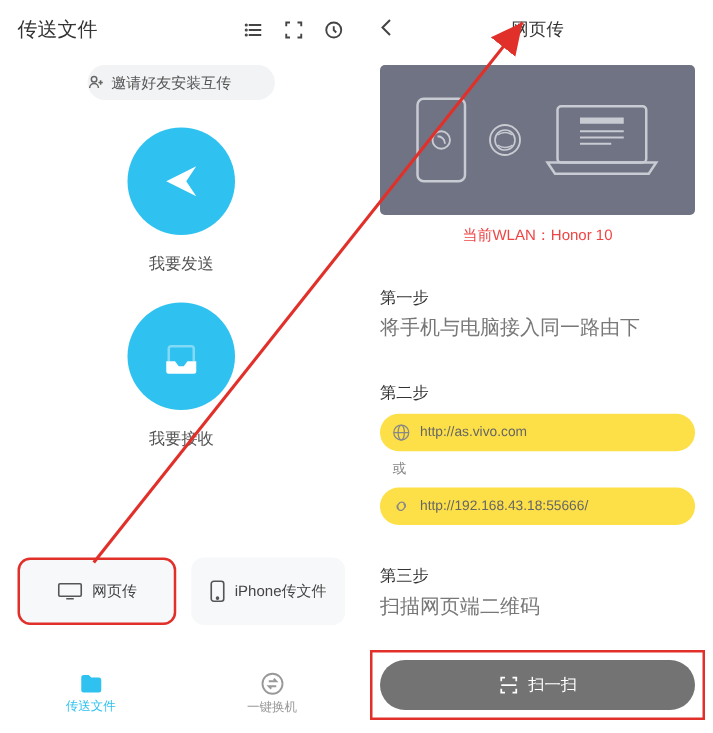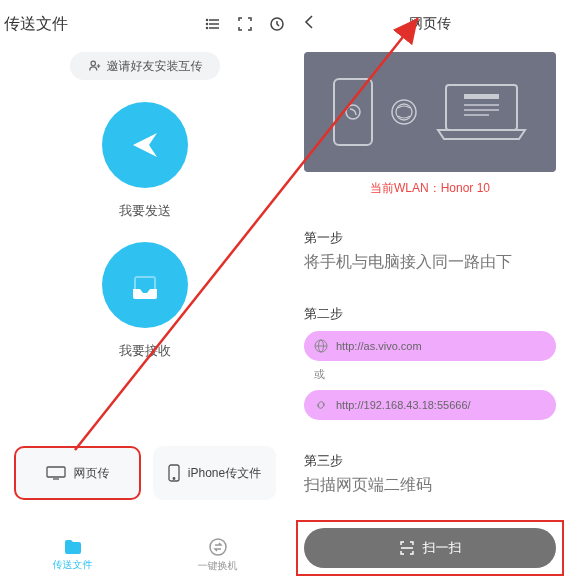--- a/index.html
+++ b/index.html
@@ -1,26 +1,26 @@
 <!DOCTYPE html>
 <html><head>
 <meta charset="utf-8">
 <style>
 * { margin: 0; padding: 0; box-sizing: border-box; }
 body { font-family: -apple-system, "Helvetica Neue", Arial, sans-serif; background: #fff; width: 570px; height: 586px; position: relative; overflow: hidden; }
 .container { display: flex; height: 100%; }
-.left-panel { width: 290px; height: 100%; position: relative; padding: 8px 4px; }
+.left-panel { width: 290px; height: 100%; position: relative; padding: 8px 14px; }
 .right-panel { flex: 1; height: 100%; position: relative; padding: 8px 14px; }
 
 .header-left { display: flex; align-items: center; justify-content: space-between; height: 32px; }
 .title { font-size: 16px; font-weight: 500; color: #333; }
 .header-icons { display: flex; gap: 14px; }
 .hicon { width: 18px; height: 18px; display: flex; align-items: center; justify-content: center; color: #444; }
 
-.invite-chip { margin: 12px auto 0; display: flex; align-items: center; justify-content: center; gap: 5px; background: #f2f3f5; border-radius: 16px; height: 28px; width: 150px; font-size: 12px; color: #555; }
+.invite-chip { margin: 12px auto 0; display: flex; align-items: center; justify-content: flex-start; gap: 5px; background: #f2f3f5; border-radius: 16px; height: 28px; width: 150px; font-size: 12px; color: #555; }
 
 .action-block { text-align: center; margin-top: 22px; }
 .circle-btn { width: 86px; height: 86px; border-radius: 50%; margin: 0 auto; display: flex; align-items: center; justify-content: center; }
 .circle-send { background: #2fc2f0; }
 .circle-recv { background: #2fc2f0; }
 .action-label { margin-top: 14px; font-size: 13px; color: #555; }
 
 .bottom-cards { position: absolute; bottom: 86px; left: 14px; right: 14px; display: flex; gap: 12px; }
 .card { flex: 1; height: 54px; border-radius: 10px; background: #f6f8fa; display: flex; align-items: center; justify-content: center; gap: 8px; font-size: 12px; color: #444; }
 .red-highlight { border: 2px solid #e1302a; }
@@ -32,21 +32,21 @@
 .header-right { display: flex; align-items: center; height: 32px; position: relative; }
 .back-btn { width: 20px; color: #444; font-size: 18px; }
 .right-title { position: absolute; left: 50%; transform: translateX(-50%); font-size: 14px; color: #333; }
 
 .hero { margin-top: 12px; height: 120px; background: #6f7383; border-radius: 4px; display: flex; align-items: center; justify-content: center; gap: 16px; }
 .wlan-line { text-align: center; font-size: 12px; color: #ef4444; margin-top: 8px; }
 
 .step { margin-top: 32px; }
 .step-title { font-size: 13px; font-weight: 500; color: #333; }
 .step-desc { font-size: 16px; color: #777; margin-top: 5px; }
-.url-chip { margin-top: 8px; height: 30px; background: #f0abfc; border-radius: 15px; display: flex; align-items: center; padding: 0 10px; gap: 8px; font-size: 11px; color: #666; }
+.url-chip { margin-top: 8px; height: 30px; background: #fde047; border-radius: 15px; display: flex; align-items: center; padding: 0 10px; gap: 8px; font-size: 11px; color: #666; }
 .or-text { font-size: 11px; color: #888; margin: 6px 0 0 10px; }
 
 .scan-btn { position: absolute; bottom: 18px; left: 14px; right: 14px; height: 40px; background: #737373; border-radius: 20px; display: flex; align-items: center; justify-content: center; gap: 8px; color: #fff; font-size: 13px; }
 .red-box-scan { position: absolute; bottom: 10px; left: 6px; right: 6px; height: 56px; border: 2px solid #e1302a; pointer-events: none; }
 
 .arrow-svg { position: absolute; top: 0; left: 0; width: 570px; height: 586px; pointer-events: none; }
 </style>
 </head>
 <body>
 

